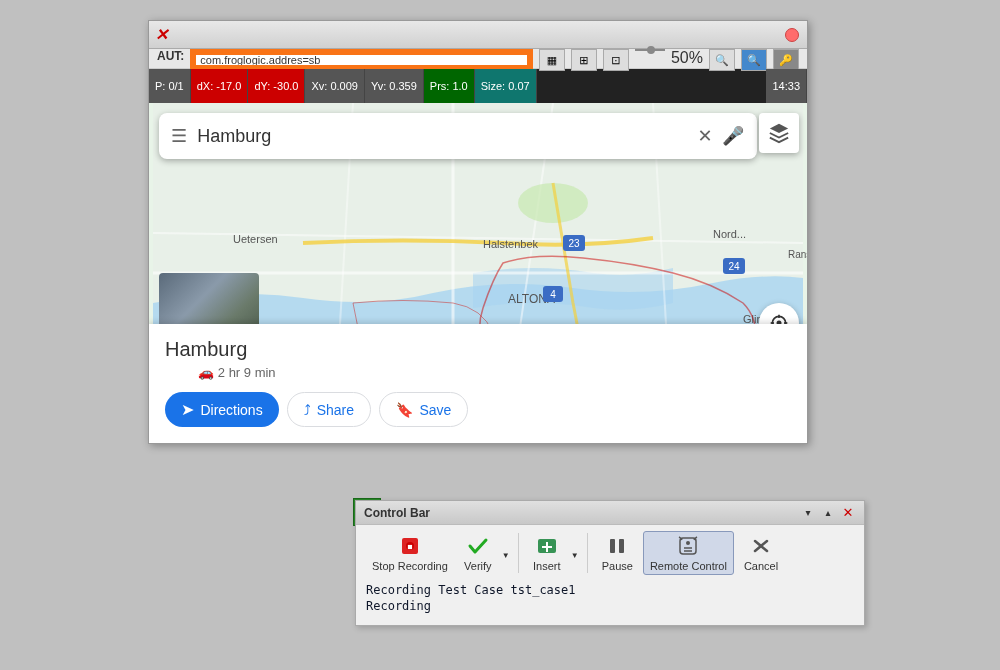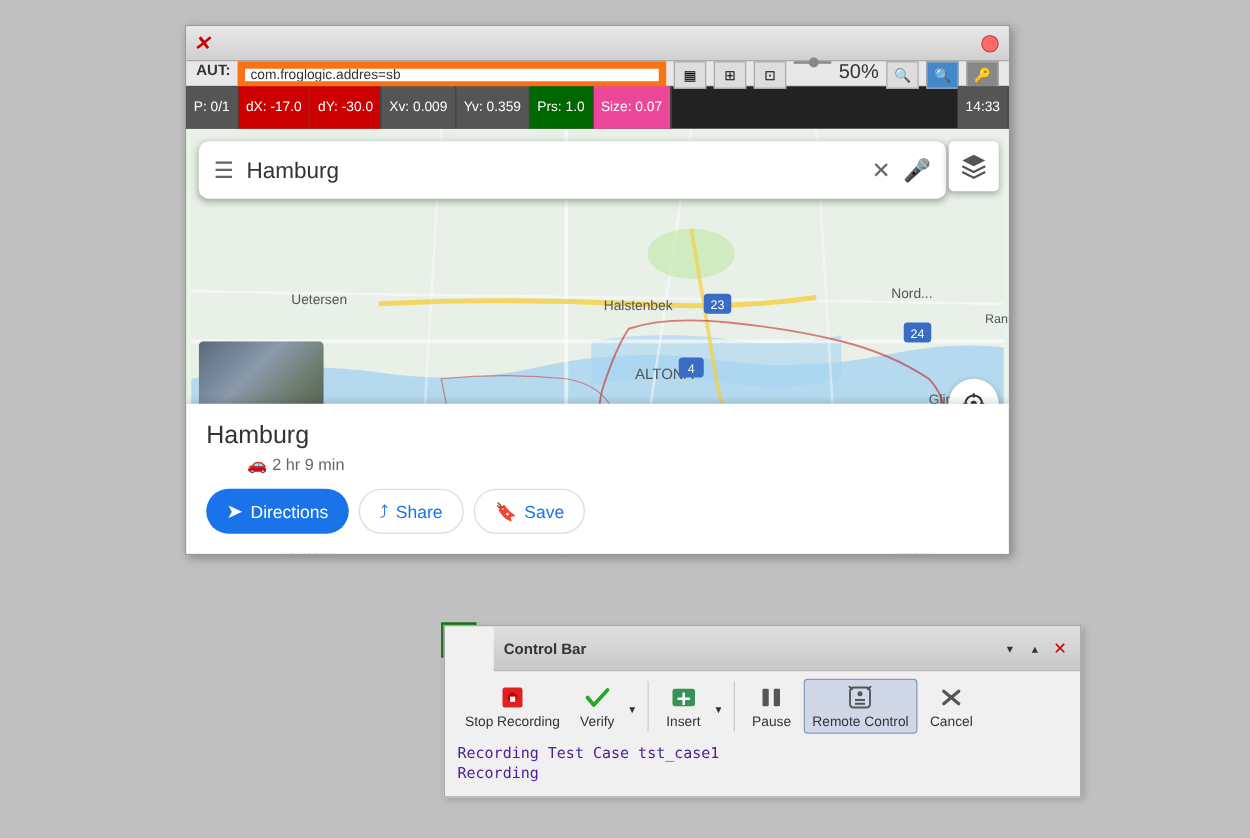--- a/index.html
+++ b/index.html
@@ -124,21 +124,21 @@
     }
     .status-item {
       padding: 0 6px;
       height: 100%;
       display: flex;
       align-items: center;
       border-right: 1px solid #444;
     }
     .status-item.red { background: #cc0000; color: white; }
     .status-item.green { background: #006600; color: white; }
-    .status-item.dark-red { background: #ec4899; color: white; }
+    .status-item.dark-red { background: #0f766e; color: white; }
     .status-item.gray { background: #555; color: white; }
 
     
     .map-container {
       position: relative;
       height: 340px;
       overflow: hidden;
     }
 
     
@@ -333,27 +333,26 @@
       position: absolute;
       top: 500px;
       left: 355px;
       width: 510px;
       background: #f0f0f0;
       border: 1px solid #aaa;
       box-shadow: 2px 2px 6px rgba(0,0,0,0.2);
     }
     .control-bar-header {
       background: linear-gradient(to bottom, #e0e0e0, #c8c8c8);
-      height: 36px;
+      height: 24px;
       display: flex;
       align-items: center;
       justify-content: space-between;
       padding: 0 8px;
       border-bottom: 1px solid #bbb;
-      margin-left: 39px;
     }
     .control-bar-title {
       font-size: 12px;
       color: #333;
       font-weight: bold;
     }
     .control-bar-btns {
       display: flex;
       gap: 4px;
       align-items: center;
@@ -413,21 +412,21 @@
     .ctrl-separator {
       width: 1px;
       height: 40px;
       background: #ccc;
       margin: 0 4px;
     }
 
     .recording-info {
       font-family: monospace;
       font-size: 12px;
-      color: #4c1d95;
+      color: #0f172a;
     }
     .recording-line {
       margin-bottom: 2px;
     }
 
     
     .green-icon-box {
       position: absolute;
       top: 498px;
       left: 353px;

